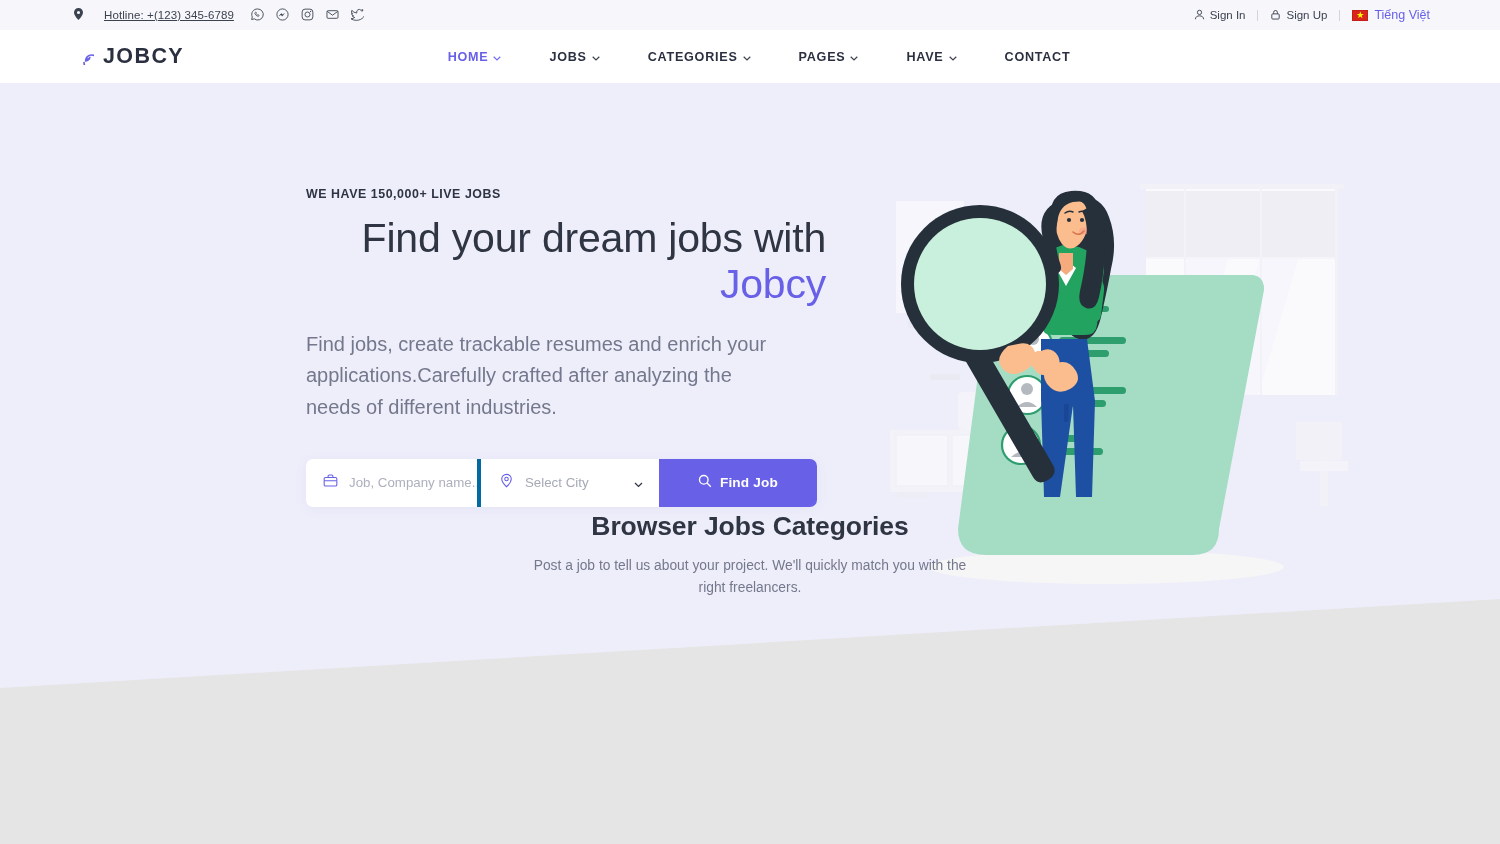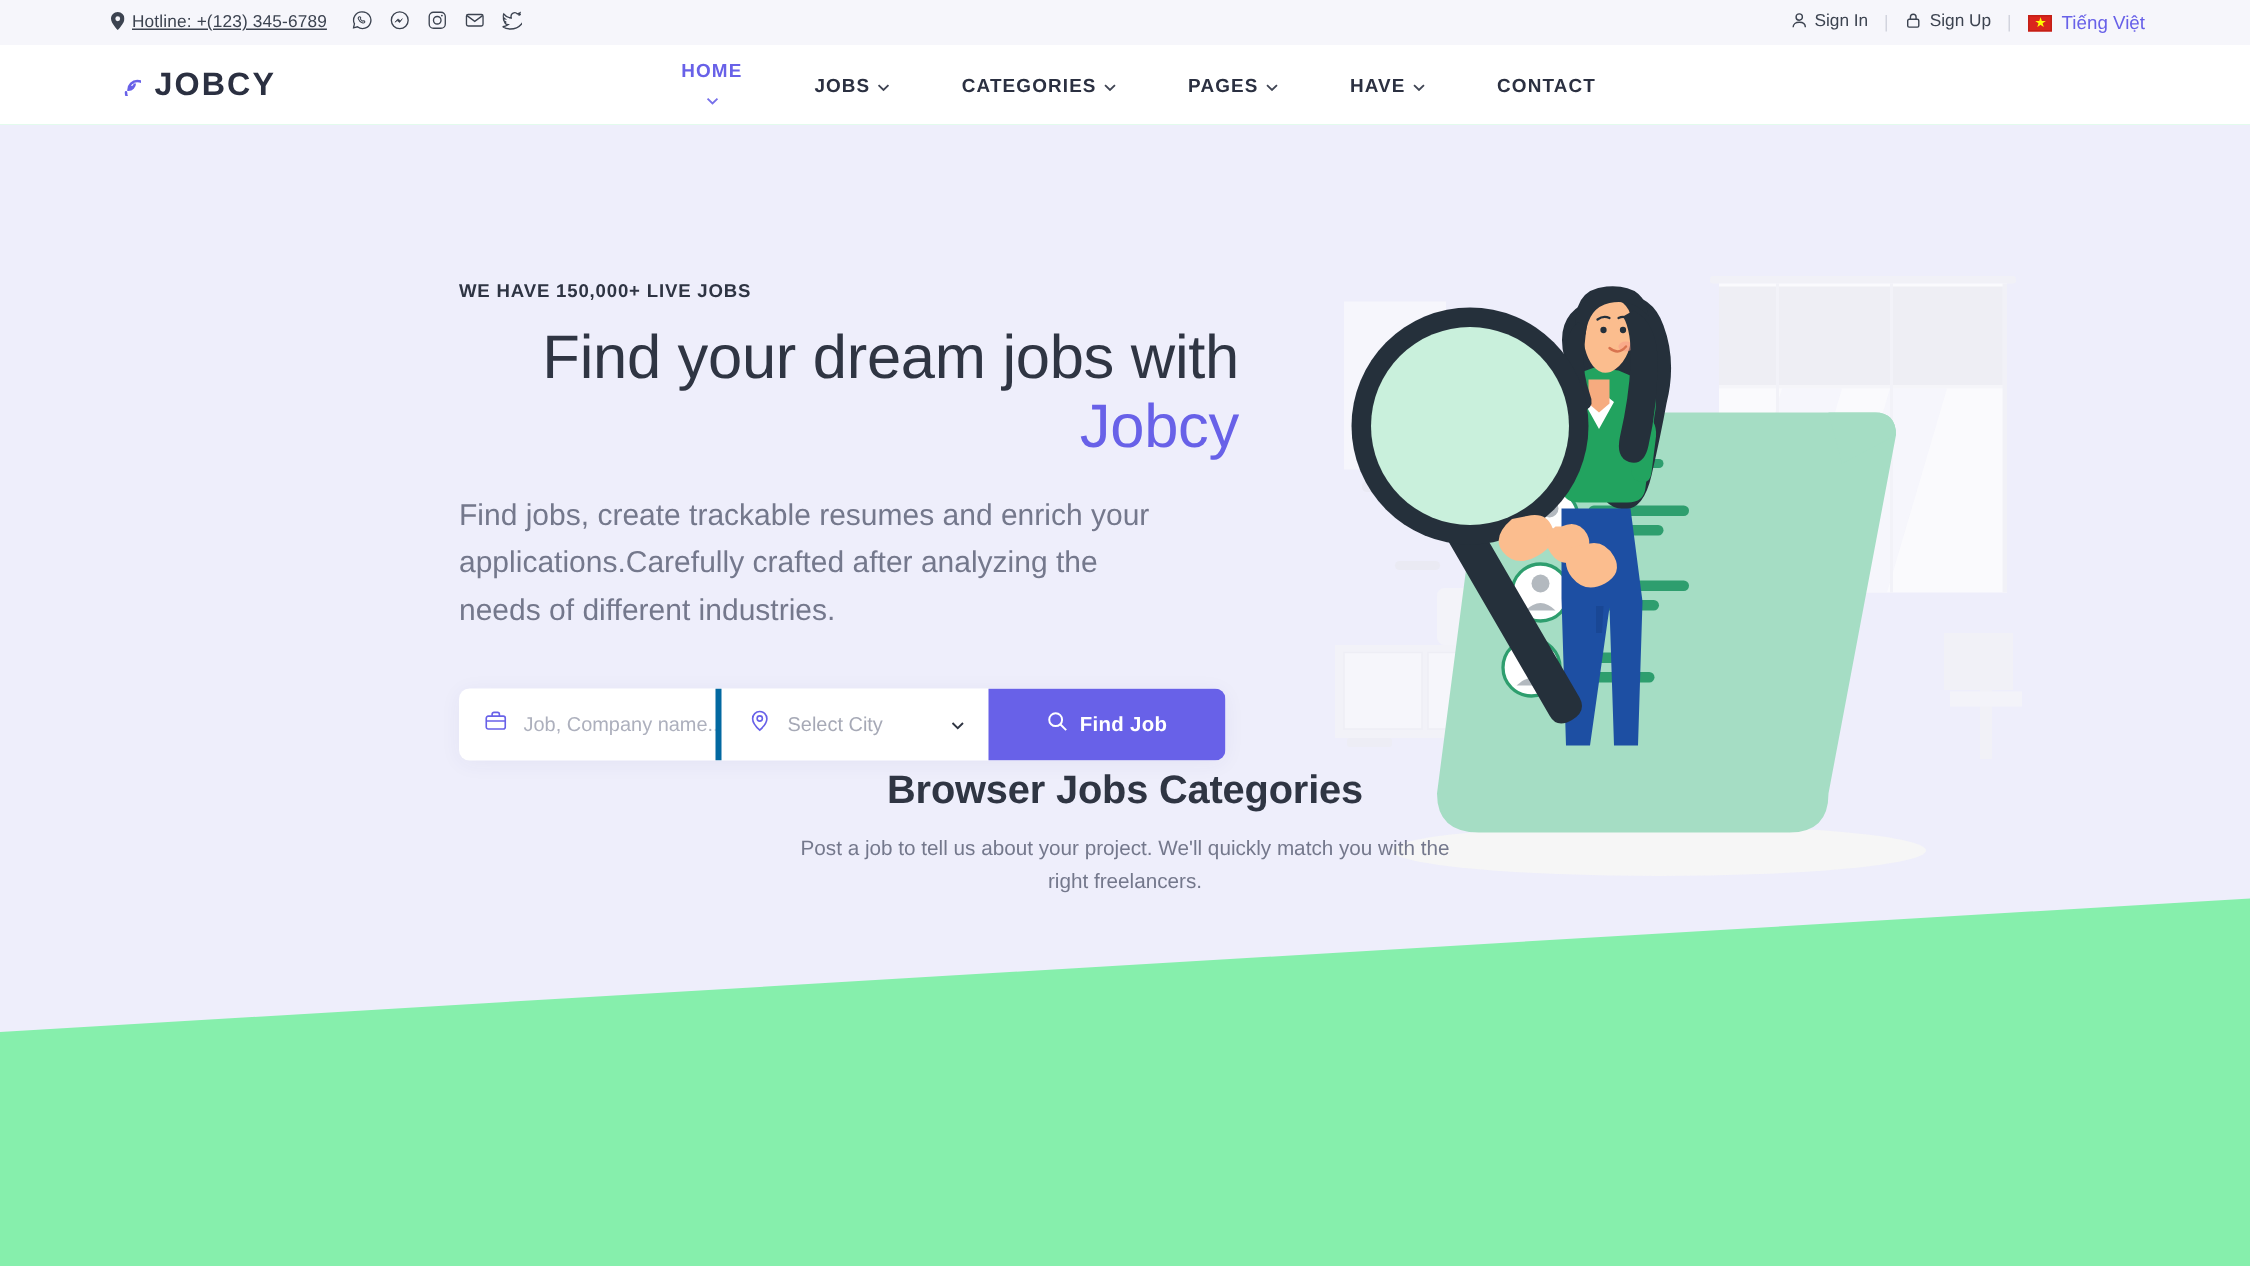--- a/index.html
+++ b/index.html
@@ -26,21 +26,21 @@
     align-items: center;
     justify-content: space-between;
     padding: 0 70px 0 74px;
     font-size: 11.5px;
     color: #3f4654;
   }
   .topbar-left { display: flex; align-items: center; }
   .hotline {
     display: flex;
     align-items: center;
-    gap: 5px;
+    gap: 21px;
     letter-spacing: 0.1px;
     color: #3c4350;
   }
   .socials {
     display: flex;
     align-items: center;
     gap: 12px;
     margin-left: 17px;
   }
   .socials .sicon { display: block; color: #3c4350; }
@@ -118,29 +118,29 @@
     align-items: center;
     gap: 5px;
     padding: 0 24px;
     font-size: 12.6px;
     font-weight: 600;
     letter-spacing: 0.75px;
     color: #2b3041;
     text-decoration: none;
     white-space: nowrap;
   }
-  .nav-item.active { color: #6861e8; flex-direction: column; }
+  .nav-item.active { color: #6861e8; }
   .nav-item .caret { display: block; opacity: 0.9; }
   .nav-spacer { width: 120px; }
 
   
   .hero {
     position: relative;
     height: 761px;
-    background: #86efac;
+    background: #e5e5e5;
     overflow: hidden;
   }
   
   .hero-bg {
     position: absolute;
     inset: 0;
     background: #eeeefb;
     clip-path: polygon(0 0, 100% 0, 100% 516px, 0 605px);
   }
   .hero-inner {

